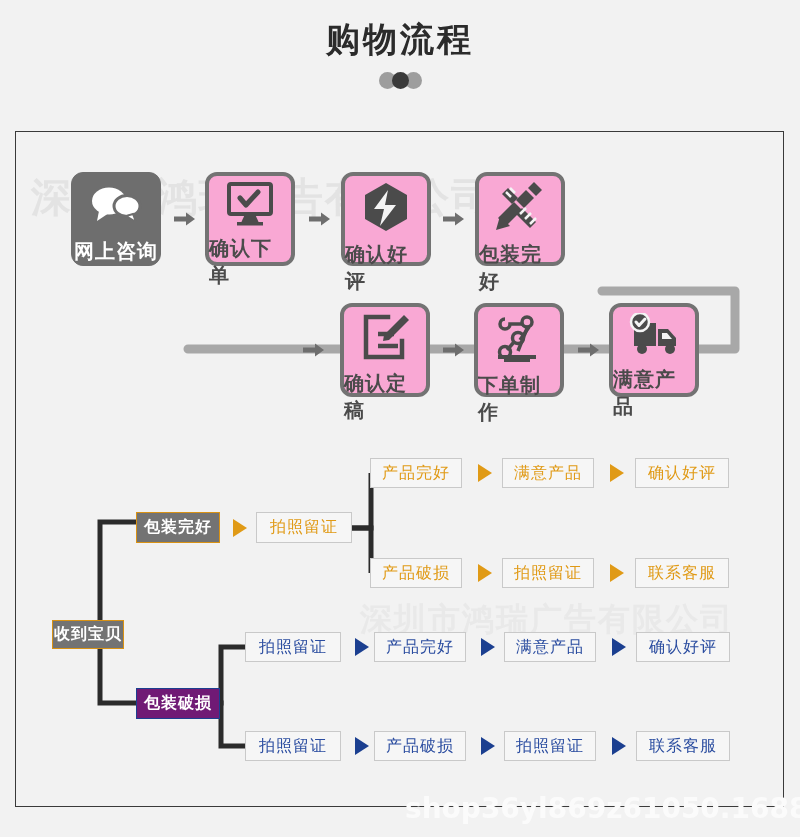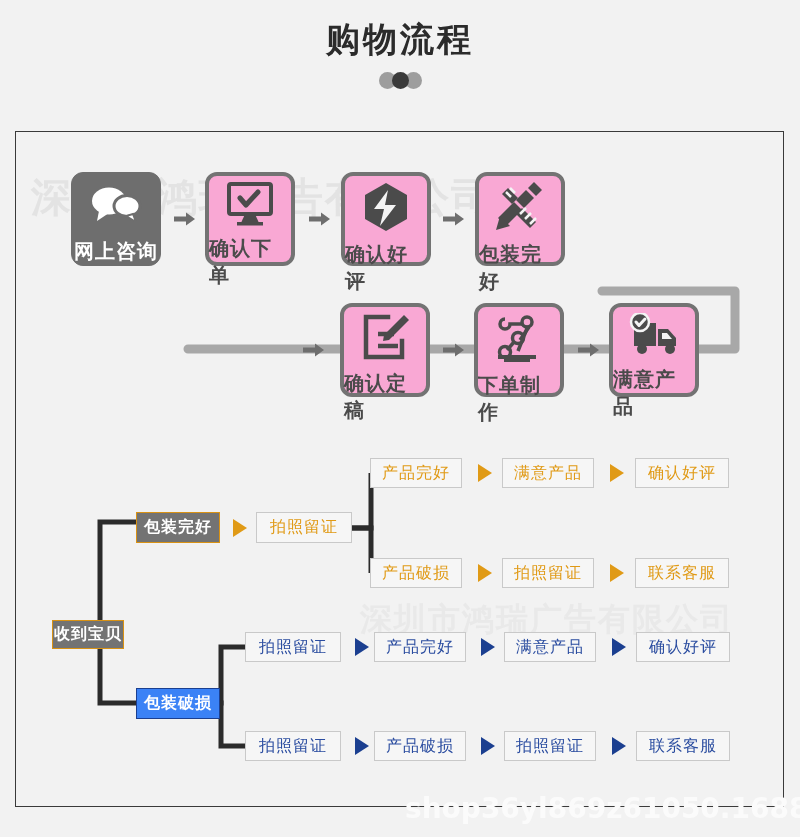--- a/index.html
+++ b/index.html
@@ -58,21 +58,21 @@
 
   
   .tree{position:absolute;left:0;top:0;width:800px;height:837px;pointer-events:none;}
 
   .nodebox{
     position:absolute;box-sizing:border-box;
     display:flex;align-items:center;justify-content:center;
     font-size:16px;letter-spacing:1px;white-space:nowrap;
   }
   .nodebox.solid-orange{background:#737373;color:#ffffff;border:1px solid #d99214;font-weight:bold;}
-  .nodebox.solid-blue{background:#3b82f6;color:#ffffff;border:1px solid #1b3f90;font-weight:bold;}
+  .nodebox.solid-blue{background:#701a75;color:#ffffff;border:1px solid #1b3f90;font-weight:bold;}
   .nodebox.out-orange{background:#f6f6f6;color:#e09a16;border:1px solid #c9c9c9;}
   .nodebox.out-blue{background:#f6f6f6;color:#2b4da0;border:1px solid #c9c9c9;}
 
   .tri{
     position:absolute;width:0;height:0;
     border-top:9px solid transparent;border-bottom:9px solid transparent;
   }
   .tri.orange{border-left:14px solid #e09a16;}
   .tri.blue{border-left:14px solid #1b3f90;}
 </style>

